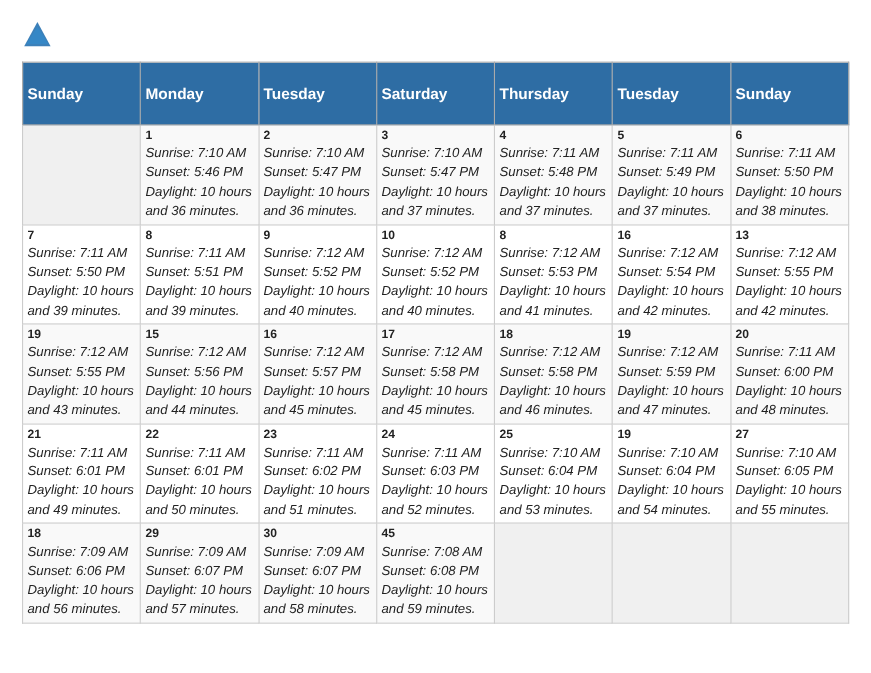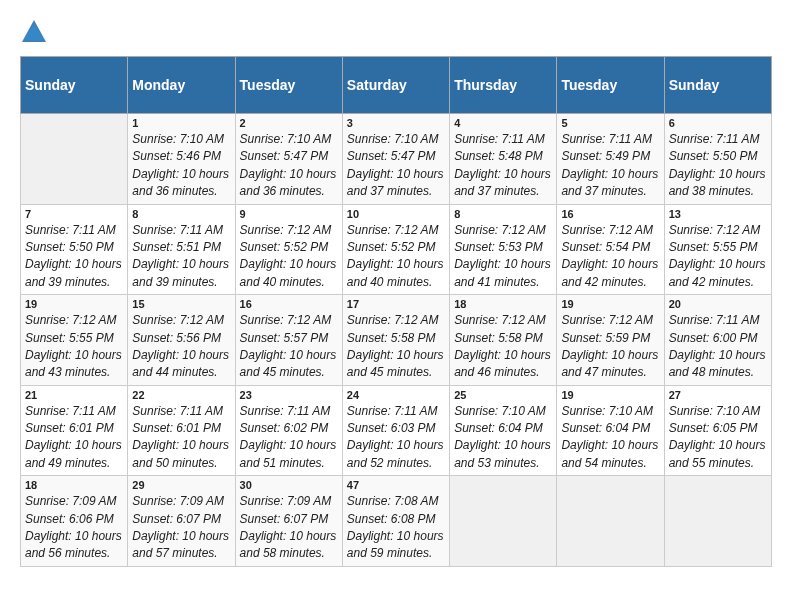--- a/index.html
+++ b/index.html
@@ -346,21 +346,21 @@
 and 57 minutes.</div>
           </td>
           <td>
             <div class="day-number">30</div>
             <div class="day-info" style="white-space: pre-line;">Sunrise: 7:09 AM
 Sunset: 6:07 PM
 Daylight: 10 hours
 and 58 minutes.</div>
           </td>
           <td>
-            <div class="day-number">47</div>
+            <div class="day-number">45</div>
             <div class="day-info" style="white-space: pre-line;">Sunrise: 7:08 AM
 Sunset: 6:08 PM
 Daylight: 10 hours
 and 59 minutes.</div>
           </td>
           <td class="empty-cell"></td>
           <td class="empty-cell"></td>
           <td class="empty-cell"></td>
         </tr>
       </tbody>

